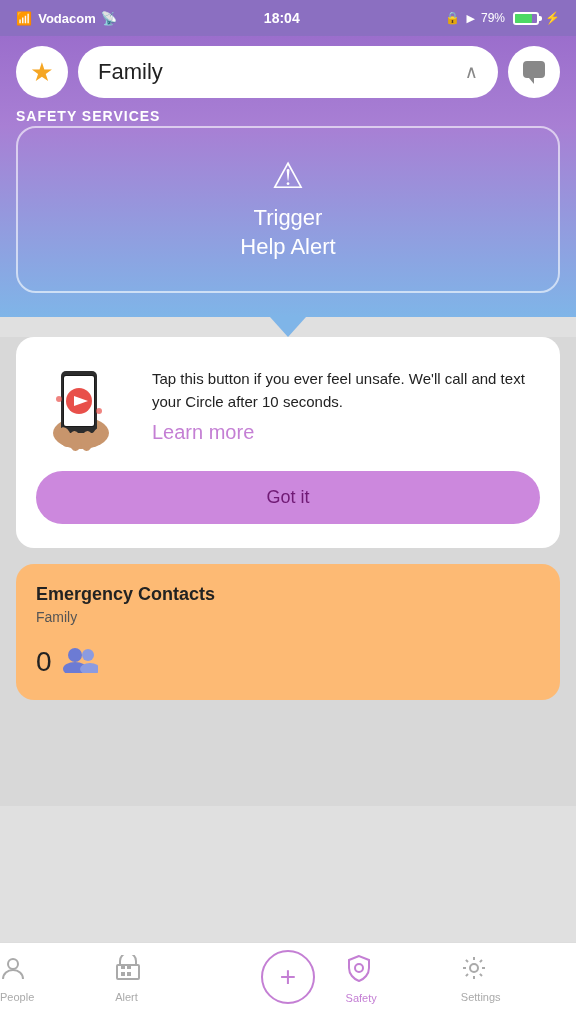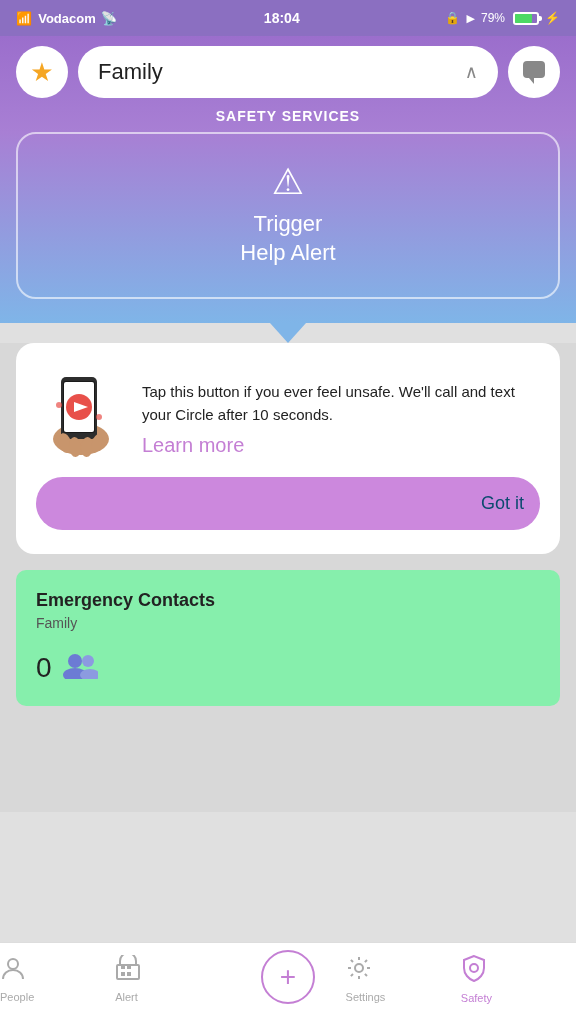--- a/index.html
+++ b/index.html
@@ -121,22 +121,21 @@
       flex-shrink: 0;
       font-size: 22px;
       cursor: pointer;
       color: #555;
     }
     .safety-services-label {
       color: white;
       font-size: 14px;
       font-weight: 700;
       letter-spacing: 1px;
-      padding-bottom: 8px;
-      text-align: center;
+      padding-bottom: 2px;
     }
 
     
     .hero {
       background: linear-gradient(180deg, #a87fd4 0%, #7fb5e8 100%);
       padding: 0 16px 24px 16px;
     }
     .trigger-card {
       border: 2px solid rgba(255,255,255,0.6);
       border-radius: 20px;
@@ -182,22 +181,22 @@
     .tooltip-card {
       background: white;
       border-radius: 18px;
       padding: 24px 20px 24px 20px;
       margin-top: 0;
       position: relative;
       z-index: 1;
     }
     .tooltip-body {
       display: flex;
-      align-items: flex-end;
-      gap: 16px;
+      align-items: center;
+      gap: 26px;
       margin-bottom: 20px;
     }
     .phone-illustration {
       width: 90px;
       height: 90px;
       flex-shrink: 0;
       display: flex;
       align-items: center;
       justify-content: center;
       position: relative;
@@ -217,31 +216,31 @@
       font-size: 20px;
       cursor: pointer;
       text-decoration: none;
     }
     .got-it-btn {
       width: 100%;
       background: #cc88dd;
       border: none;
       border-radius: 30px;
       padding: 16px;
-      color: #0c4a6e;
+      color: #701a75;
       font-size: 18px;
       font-weight: 500;
       cursor: pointer;
-      text-align: right;
+      text-align: center;
     }
 
     
     .emergency-card {
-      background: #86efac;
-      border-radius: 10px;
+      background: #fdba74;
+      border-radius: 18px;
       padding: 20px;
       margin-top: 16px;
     }
     .emergency-title {
       font-size: 18px;
       font-weight: 700;
       color: #222;
       margin-bottom: 4px;
     }
     .emergency-subtitle {
@@ -450,30 +449,30 @@
       </svg>
     </span>
     <span class="nav-label">Alert</span>
   </div>
   <div class="nav-item" style="align-items:center;">
     <div class="nav-plus-btn">
       <span class="nav-plus-icon">+</span>
     </div>
   </div>
   <div class="nav-item">
+    <span class="nav-icon active">
+      <svg width="26" height="28" viewBox="0 0 26 28" fill="none">
+        <path d="M13 2L3 6v8c0 6 4.5 11 10 13 5.5-2 10-7 10-13V6L13 2z" stroke="#c47fd4" stroke-width="2" fill="none"></path>
+        <circle cx="13" cy="14" r="4" stroke="#c47fd4" stroke-width="2" fill="none"></circle>
+      </svg>
+    </span>
+    <span class="nav-label active">Safety</span>
+  </div>
+  <div class="nav-item">
     <span class="nav-icon">
       <svg width="26" height="26" viewBox="0 0 26 26" fill="none">
         <circle cx="13" cy="13" r="4" stroke="#aaa" stroke-width="2" fill="none"></circle>
         <path d="M13 2v3M13 21v3M2 13h3M21 13h3M4.9 4.9l2.1 2.1M18.9 18.9l2.1 2.1M4.9 21.1l2.1-2.1M18.9 7.1l2.1-2.1" stroke="#aaa" stroke-width="2"></path>
       </svg>
     </span>
     <span class="nav-label">Settings</span>
   </div>
-  <div class="nav-item">
-    <span class="nav-icon active">
-      <svg width="26" height="28" viewBox="0 0 26 28" fill="none">
-        <path d="M13 2L3 6v8c0 6 4.5 11 10 13 5.5-2 10-7 10-13V6L13 2z" stroke="#c47fd4" stroke-width="2" fill="none"></path>
-        <circle cx="13" cy="14" r="4" stroke="#c47fd4" stroke-width="2" fill="none"></circle>
-      </svg>
-    </span>
-    <span class="nav-label active">Safety</span>
-  </div>
 </div>
 
 </body></html>

